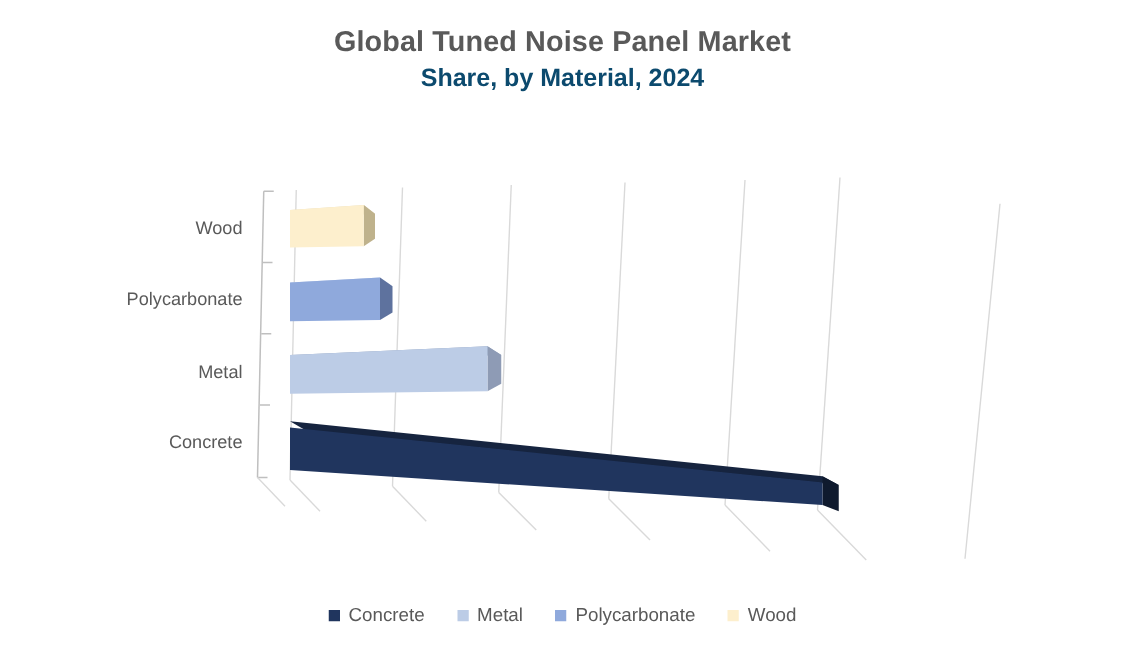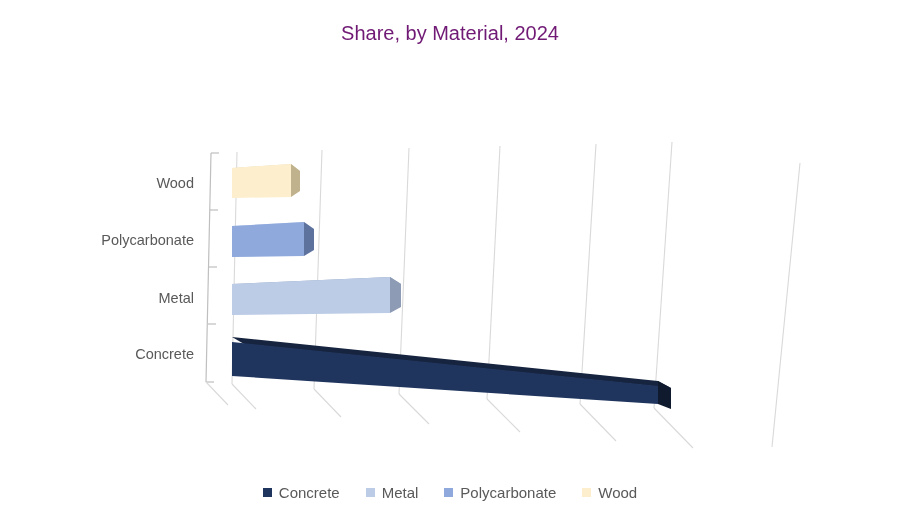--- a/index.html
+++ b/index.html
@@ -33,22 +33,22 @@
   }
   .chart-title {
     font-size: 23px;
     font-weight: bold;
     color: #595959;
     letter-spacing: 0.1px;
     line-height: 30px;
   }
   .chart-subtitle {
     font-size: 20px;
-    font-weight: normal;
-    color: #701a75;
+    font-weight: bold;
+    color: #0c4a6e;
     line-height: 28px;
     margin-top: 1px;
   }
 
   
   #plot-svg {
     position: absolute;
     left: 0;
     top: 0;
     width: 900px;
@@ -93,20 +93,21 @@
     line-height: 17px;
     white-space: nowrap;
   }
 </style>
 </head>
 <body>
 
 <div id="chart-root">
 
   <div class="title-block">
+    <div class="chart-title">Global Tuned Noise Panel Market</div>
     <div class="chart-subtitle">Share, by Material, 2024</div>
   </div>
 
   <svg id="plot-svg" viewBox="0 0 900 525" xmlns="http://www.w3.org/2000/svg">
 
     <g stroke="#D9D9D9" stroke-width="1.1" fill="none">
       <line x1="237" y1="152" x2="232" y2="384"></line>
       <line x1="322" y1="150" x2="314" y2="389"></line>
       <line x1="409" y1="148" x2="399" y2="394"></line>
       <line x1="500" y1="146" x2="487" y2="399"></line>

